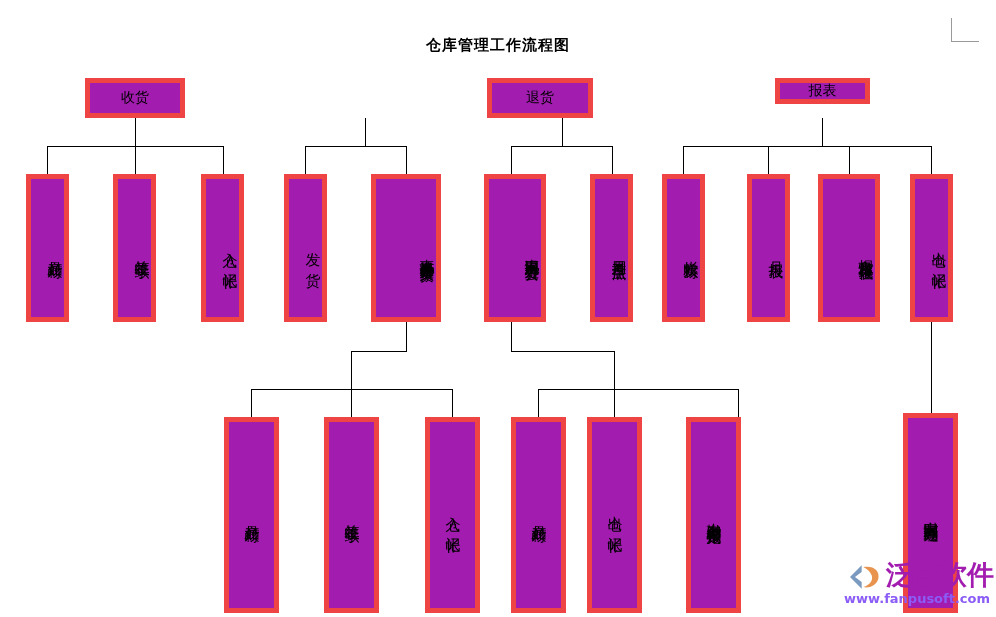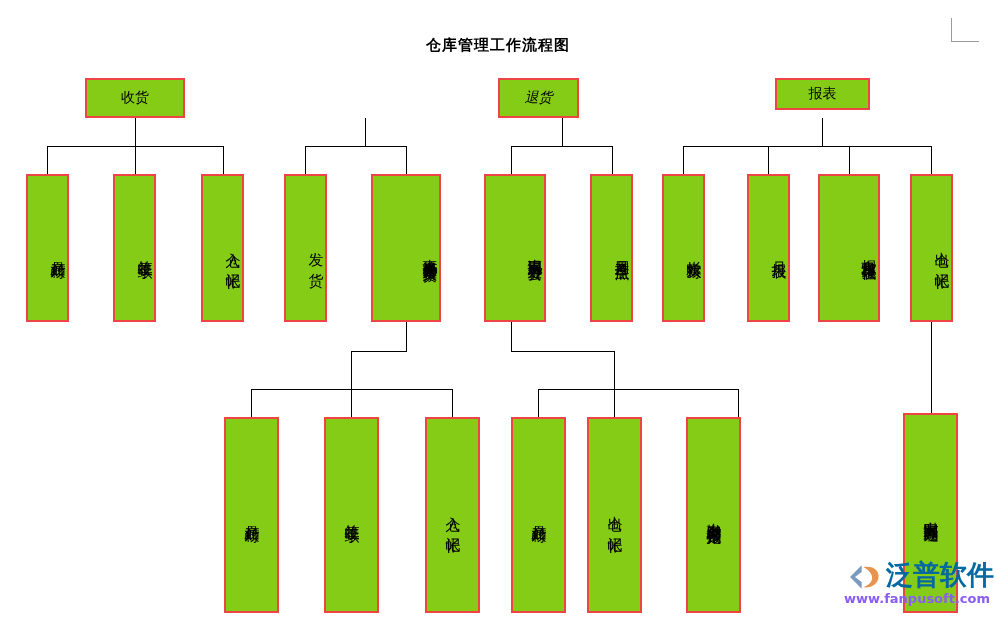--- a/index.html
+++ b/index.html
@@ -10,21 +10,21 @@
   }
   #canvas{position:absolute;left:0;top:0;width:996px;height:617px;}
 
   .title{
     position:absolute;left:0;top:36px;width:996px;text-align:center;
     font-size:15px;font-weight:bold;color:#000;letter-spacing:1px;
   }
 
   .node{
     position:absolute;box-sizing:border-box;
-    border:2px solid #ef4444;background:#84cc16;
+    border:5px solid #ef4444;background:#a21caf;
     display:flex;align-items:center;justify-content:center;
     color:#000;
   }
   
   .node.h{font-size:14px;}
 
   
   .node.v{
     writing-mode:vertical-rl;text-orientation:upright;
     align-items:flex-start;justify-content:center;
@@ -47,21 +47,21 @@
   
   .wm{
     position:absolute;left:838px;top:558px;width:158px;height:56px;
     pointer-events:none;
   }
   .wm-logo{
     position:absolute;left:10px;top:4px;width:34px;height:30px;
   }
   .wm-text{
     position:absolute;left:48px;top:0px;
-    font-size:27px;font-weight:bold;color:#0369a1;
+    font-size:27px;font-weight:bold;color:#a21caf;
     letter-spacing:0px;line-height:34px;white-space:nowrap;
   }
   .wm-url{
     position:absolute;left:6px;top:33px;
     font-size:13px;font-weight:bold;color:#8b5cf6;
     letter-spacing:0px;white-space:nowrap;
   }
 </style>
 </head>
 <body>
@@ -105,21 +105,21 @@
   <div class="ln vln" style="left:351px;top:351px;height:39px;"></div>
   <div class="ln hln" style="left:251px;top:389px;width:201px;"></div>
   <div class="ln vln" style="left:251px;top:389px;height:29px;"></div>
   <div class="ln vln" style="left:351px;top:389px;height:29px;"></div>
   <div class="ln vln" style="left:452px;top:389px;height:29px;"></div>
 
   <div class="node v mid" style="left:224px;top:417px;width:55px;height:196px;">产品核对</div>
   <div class="node v mid" style="left:324px;top:417px;width:55px;height:196px;">签收手续</div>
   <div class="node v mid" style="left:425px;top:417px;width:55px;height:196px;">入仓 记帐</div>
 
-  <div class="node h" style="left:498px;top:78px;width:81px;height:40px;font-style:italic;">退货</div>
+  <div class="node h" style="left:487px;top:78px;width:106px;height:40px;">退货</div>
   <div class="ln vln" style="left:562px;top:118px;height:28px;"></div>
   <div class="ln hln" style="left:511px;top:146px;width:102px;"></div>
   <div class="ln vln" style="left:511px;top:146px;height:28px;"></div>
   <div class="ln vln" style="left:612px;top:146px;height:28px;"></div>
 
   <div class="node v two" style="left:484px;top:174px;width:62px;height:148px;">
     <span style="display:inline-block">事退回司</span>
     <span style="display:inline-block">办处货公</span>
   </div>
   <div class="node v" style="left:590px;top:174px;width:43px;height:148px;">周月季盘点</div>
@@ -129,21 +129,21 @@
   <div class="ln vln" style="left:614px;top:351px;height:39px;"></div>
   <div class="ln hln" style="left:538px;top:389px;width:200px;"></div>
   <div class="ln vln" style="left:538px;top:389px;height:29px;"></div>
   <div class="ln vln" style="left:614px;top:389px;height:29px;"></div>
   <div class="ln vln" style="left:738px;top:389px;height:29px;"></div>
 
   <div class="node v mid" style="left:511px;top:417px;width:55px;height:196px;">产品核对</div>
   <div class="node v mid" style="left:587px;top:417px;width:55px;height:196px;">出仓 记帐</div>
   <div class="node v mid" style="left:686px;top:417px;width:55px;height:196px;">内勤财务核定报销</div>
 
-  <div class="node h" style="left:775px;top:78px;width:95px;height:32px;">报表</div>
+  <div class="node h" style="left:775px;top:78px;width:95px;height:26px;">报表</div>
   <div class="ln vln" style="left:822px;top:118px;height:28px;"></div>
   <div class="ln hln" style="left:683px;top:146px;width:248px;"></div>
   <div class="ln vln" style="left:683px;top:146px;height:28px;"></div>
   <div class="ln vln" style="left:768px;top:146px;height:28px;"></div>
   <div class="ln vln" style="left:849px;top:146px;height:28px;"></div>
   <div class="ln vln" style="left:931px;top:146px;height:28px;"></div>
 
   <div class="node v" style="left:662px;top:174px;width:43px;height:148px;">帐实核对</div>
   <div class="node v" style="left:747px;top:174px;width:43px;height:148px;">月报表</div>
 

